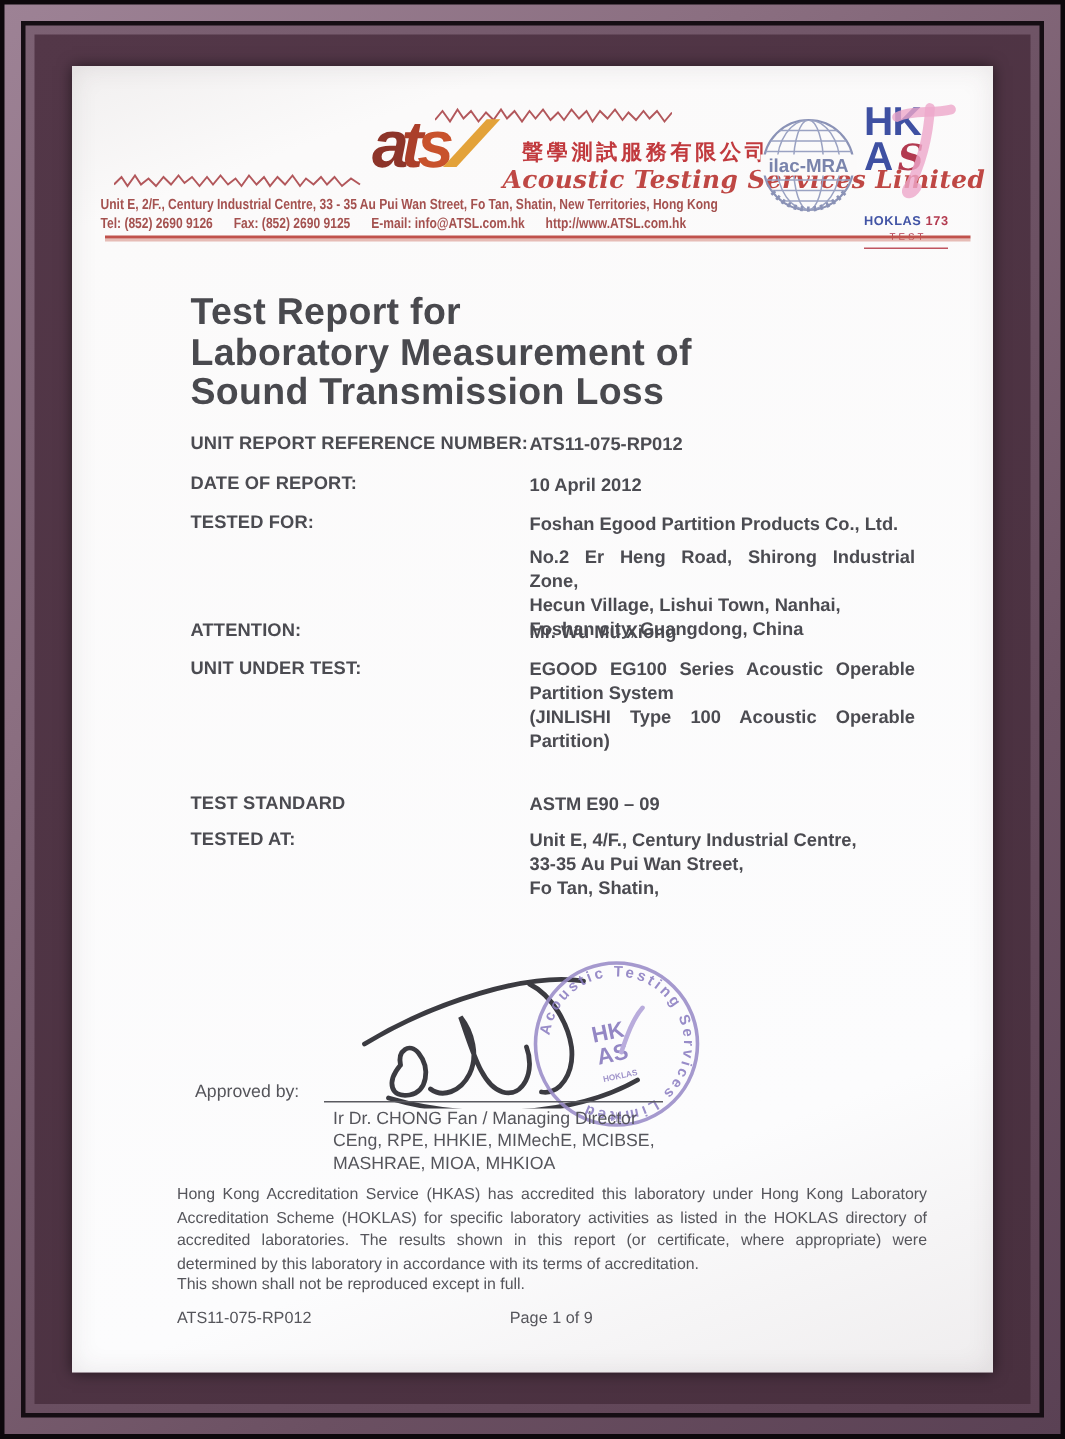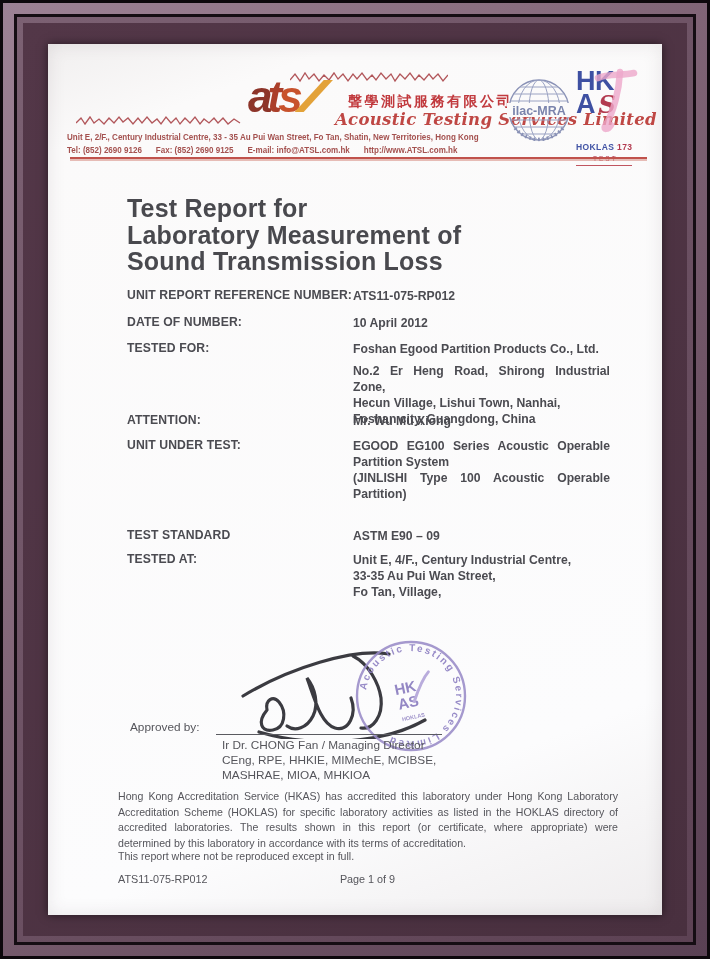--- a/index.html
+++ b/index.html
@@ -139,21 +139,21 @@
       <div>Test Report for</div>
       <div>Laboratory Measurement of</div>
       <div>Sound Transmission Loss</div>
     </div>
 
     <div class="lbl" style="top:244px">UNIT REPORT REFERENCE NUMBER:</div>
     <div class="val" style="top:244px">
       <div>ATS11-075-RP012</div>
     </div>
 
-    <div class="lbl" style="top:271px">DATE OF NUMBER:</div>
+    <div class="lbl" style="top:271px">DATE OF REPORT:</div>
     <div class="val" style="top:271px">
       <div>10 April 2012</div>
     </div>
 
     <div class="lbl" style="top:297px">TESTED FOR:</div>
     <div class="val" style="top:297px">
       <div>Foshan Egood Partition Products Co., Ltd.</div>
     </div>
 
     <div class="val" style="top:319px">
@@ -177,21 +177,21 @@
 
     <div class="lbl" style="top:484px">TEST STANDARD</div>
     <div class="val" style="top:484px">
       <div>ASTM E90 – 09</div>
     </div>
 
     <div class="lbl" style="top:508px">TESTED AT:</div>
     <div class="val" style="top:508px">
       <div>Unit E, 4/F., Century Industrial Centre,</div>
       <div>33-35 Au Pui Wan Street,</div>
-      <div>Fo Tan, Village,</div>
+      <div>Fo Tan, Shatin,</div>
     </div>
 
     <svg class="abs" style="left:155px;top:600px" width="255" height="95" viewBox="0 0 255 95">
       <g fill="none" stroke="#3b3b41" stroke-width="3.2" stroke-linecap="round">
         <path d="M186,10 C150,4 86,24 40,52"></path>
         <path d="M64,66 C54,78 58,88 70,86 C82,84 84,68 76,58 C70,51 62,56 64,66"></path>
         <path d="M84,82 C92,88 104,84 110,72 C116,60 112,44 104,34 C112,56 118,80 132,84 C146,88 154,70 148,54"></path>
         <path d="M158,84 C170,86 180,72 178,54 C176,40 166,20 150,12"></path>
         <path d="M56,88 C110,104 180,100 222,76"></path>
       </g>
@@ -221,18 +221,18 @@
       <div>CEng, RPE, HHKIE, MIMechE, MCIBSE,</div>
       <div>MASHRAE, MIOA, MHKIOA</div>
     </div>
 
     <div class="abs fpara">
       <div class="jst">Hong Kong Accreditation Service (HKAS) has accredited this laboratory under Hong Kong Laboratory</div>
       <div class="jst">Accreditation Scheme (HOKLAS) for specific laboratory activities as listed in the HOKLAS directory of</div>
       <div class="jst">accredited laboratories. The results shown in this report (or certificate, where appropriate) were</div>
       <div>determined by this laboratory in accordance with its terms of accreditation.</div>
     </div>
-    <div class="abs fnote">This report where not be reproduced except in full.</div>
+    <div class="abs fnote">This shown shall not be reproduced except in full.</div>
     <div class="abs fref">ATS11-075-RP012</div>
     <div class="abs fpage">Page 1 of 9</div>
 
   </div>
 </div>
 
 </body></html>

